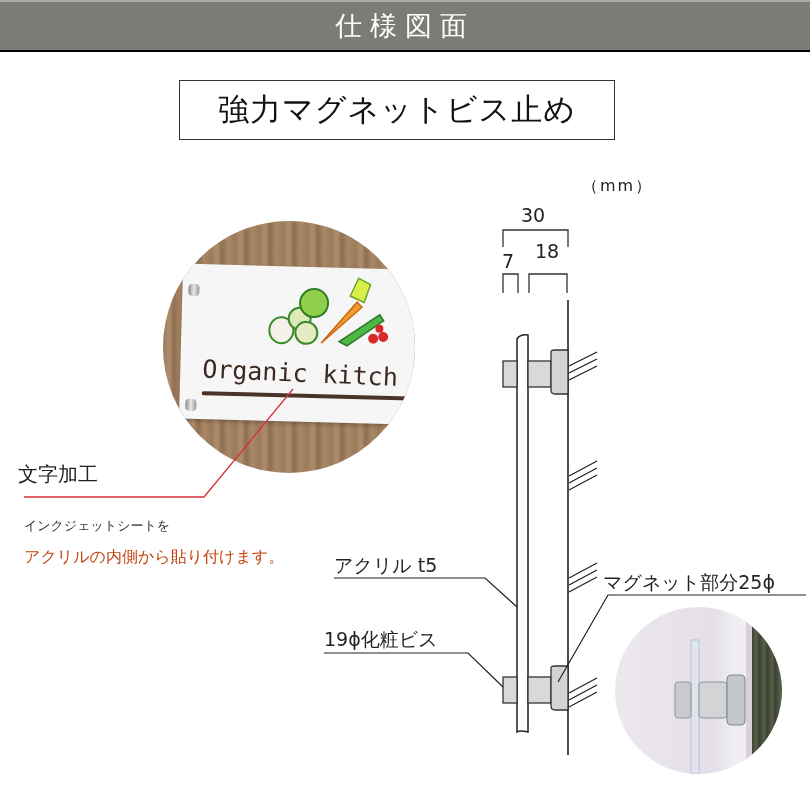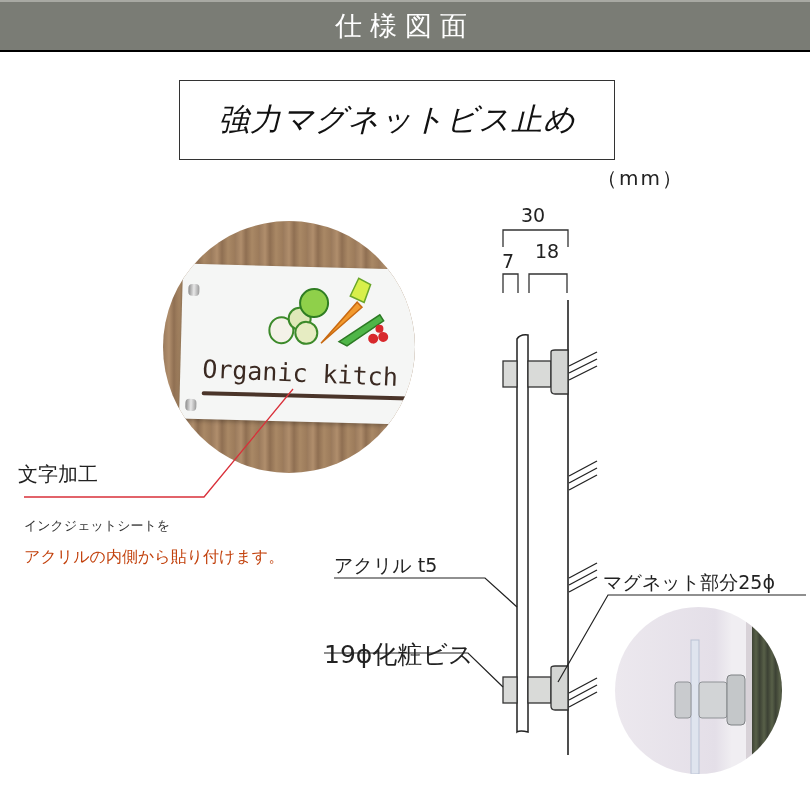--- a/index.html
+++ b/index.html
@@ -2,22 +2,22 @@
 <html><head>
 <meta charset="utf-8">
 <style>
   html, body { margin:0; padding:0; }
   body { width:810px; height:810px; position:relative; background:#ffffff; overflow:hidden;
          font-family:"DejaVu Sans", "Liberation Sans", sans-serif; color:#1a1a1a; }
   .header { position:absolute; left:0; top:0; width:810px; height:52px; background:#7a7c75;
             border-top:2px solid #a8a9a3; border-bottom:2px solid #000000; box-sizing:border-box;
             display:flex; align-items:center; justify-content:center; }
   .header span { color:#ffffff; font-size:27px; letter-spacing:8px; font-weight:300; }
-  .title-box { position:absolute; left:179px; top:80px; width:436px; height:80px; border:1.5px solid #333;
-               box-sizing:border-box; display:flex; align-items:center; justify-content:center;font-style:italic; }
+  .title-box { position:absolute; left:179px; top:80px; width:436px; height:60px; border:1.5px solid #333;
+               box-sizing:border-box; display:flex; align-items:center; justify-content:center; }
   .title-box span { font-size:31px; color:#111; letter-spacing:1px; }
   .txt { position:absolute; white-space:nowrap; color:#222; }
   svg.overlay { position:absolute; left:0; top:0; }
   .photo1 { position:absolute; left:163px; top:221px; width:252px; height:252px; border-radius:50%;
             overflow:hidden;
             background: repeating-linear-gradient(90deg,#9a7a5c 0px,#b08e6c 6px,#8f6f52 11px,#a98865 17px,#9c7b5b 24px); }
   .plate { position:absolute; left:18px; top:46px; width:260px; height:155px; background:#f5f6f5;
            box-shadow: 0 2px 4px rgba(0,0,0,0.25); transform:rotate(1.5deg); }
   .pin { position:absolute; width:11px; height:12px; border-radius:4px;
          background:linear-gradient(90deg,#8a8a8a,#e8e8e8,#9a9a9a); }
@@ -34,21 +34,21 @@
 <body>
 
 <div class="header">
   <span>仕様図面</span>
 </div>
 
 <div class="title-box">
   <span>強力マグネットビス止め</span>
 </div>
 
-<div class="txt" style="left:582px; top:165px; font-size:20px; letter-spacing:2px;margin-left:15px;">（mm）</div>
+<div class="txt" style="left:582px; top:176px; font-size:16px; letter-spacing:2px;">（mm）</div>
 <div class="txt" style="left:521px; top:204px; font-size:19px;">30</div>
 <div class="txt" style="left:502px; top:250px; font-size:19px;">7</div>
 <div class="txt" style="left:535px; top:240px; font-size:19px;">18</div>
 
 <div class="photo1">
   <div class="plate">
     <div class="pin" style="left:6px; top:20px;"></div>
     <div class="pin" style="left:6px; top:135px;"></div>
     <svg width="130" height="80" style="position:absolute; left:80px; top:6px;">
       <ellipse cx="20" cy="58" rx="12" ry="13" fill="#f4f2e8" stroke="#3c8a2a" stroke-width="2"></ellipse>
@@ -65,21 +65,21 @@
     <div class="organic">Organic kitch</div>
     <div class="underline"></div>
   </div>
 </div>
 
 <div class="txt" style="left:18px; top:461px; font-size:20px; color:#222;">文字加工</div>
 <div class="txt" style="left:24px; top:517px; font-size:13px; color:#333;">インクジェットシートを</div>
 <div class="txt" style="left:24px; top:547px; font-size:16px; color:#c2410c;">アクリルの内側から貼り付けます。</div>
 
 <div class="txt" style="left:334px; top:553px; font-size:19px;">アクリル t5</div>
-<div class="txt" style="left:324px; top:627px; font-size:25px;margin-top:11px;">19ϕ化粧ビス</div>
+<div class="txt" style="left:324px; top:627px; font-size:19px;">19ϕ化粧ビス</div>
 <div class="txt" style="left:603px; top:570px; font-size:19px;">マグネット部分25ϕ</div>
 
 <div class="photo2">
   <div class="wallstrip-edge"></div>
   <div class="wallstrip"></div>
   <svg width="167" height="167" style="position:absolute; left:0; top:0;">
     <rect x="76" y="33" width="8" height="134" fill="#dfe4ee" stroke="#b9c2d4" stroke-width="1"></rect>
     <rect x="60" y="75" width="16" height="36" rx="3" fill="#c9cbce" stroke="#8f9296"></rect>
     <rect x="84" y="75" width="28" height="36" rx="3" fill="#d2d4d6" stroke="#8f9296"></rect>
     <rect x="112" y="68" width="18" height="50" rx="4" fill="#c4c7c9" stroke="#7f8285"></rect>

